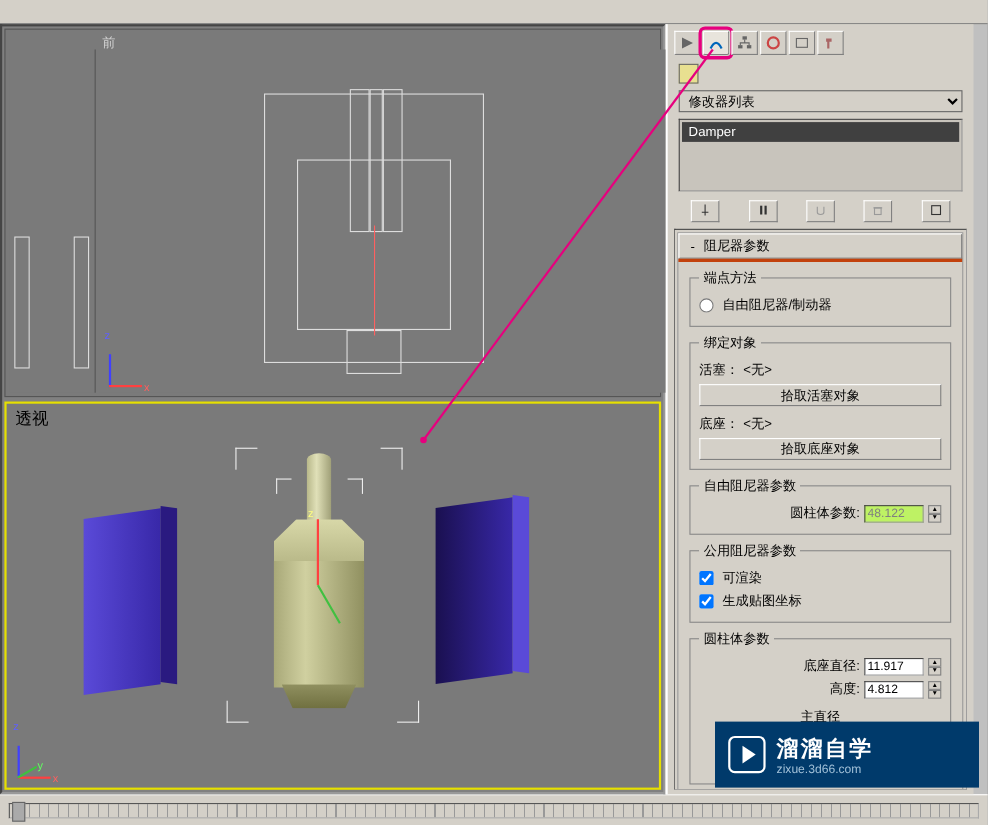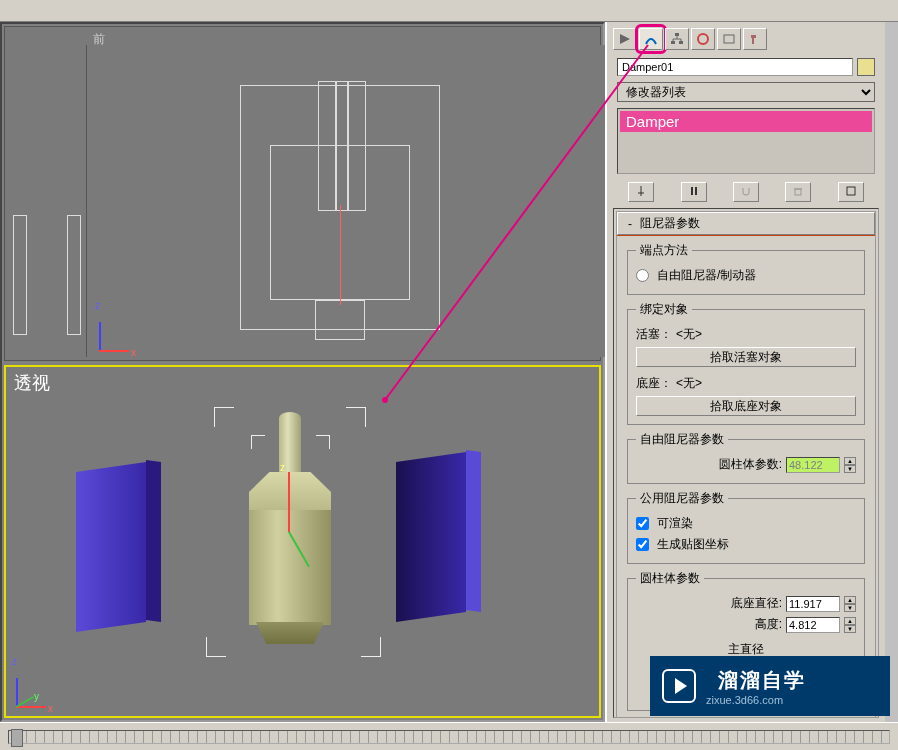--- a/index.html
+++ b/index.html
@@ -76,22 +76,22 @@
   .viewport-bottom {
     flex: 1;
     background: #7a7a7a;
     border: 2px solid #e6e000;
     margin: 2px;
     position: relative;
   }
   .viewport-bottom-label {
     position: absolute;
     top: 4px; left: 8px;
-    color: #ffffff;
-    font-size: 18px;
+    color: #000000;
+    font-size: 15px;
   }
   .perspective-scene {
     position: absolute;
     left: 0; top: 0; right: 0; bottom: 0;
   }
   .slab {
     position: absolute;
     width: 70px; height: 160px;
     background: linear-gradient(90deg, #5a4ad8 0%, #3828a8 100%);
     transform: skewY(-8deg);
@@ -215,24 +215,24 @@
     padding: 0 4px;
   }
   .modifier-stack {
     margin: 4px 8px;
     height: 66px;
     background: #c8c4bc;
     border: 1px inset #999;
     padding: 2px;
   }
   .modifier-item {
-    background: #ec4899;
+    background: #404040;
     color: #fff;
     padding: 2px 6px;
-    font-size: 15px;
+    font-size: 12px;
   }
   .stack-toolbar {
     display: flex;
     justify-content: space-around;
     padding: 4px 8px;
     gap: 4px;
   }
   .stack-btn {
     width: 26px; height: 20px;
     background: #d4d0c8;
@@ -264,21 +264,21 @@
     align-items: center;
     cursor: pointer;
   }
   .rollout-header .toggle {
     width: 12px;
     text-align: center;
     margin-right: 4px;
   }
   .rollout-body {
     padding: 6px 10px;
-    border-top: 1px solid #c2410c;
+    border-top: 3px solid #c2410c;
   }
   fieldset.group {
     border: 1px solid #888;
     padding: 6px 8px 8px 8px;
     margin-bottom: 6px;
     font-size: 12px;
   }
   fieldset.group legend {
     padding: 0 4px;
     font-size: 12px;
@@ -384,21 +384,21 @@
     justify-content: center;
   }
   .watermark .play::after {
     content: "";
     border-left: 12px solid #fff;
     border-top: 8px solid transparent;
     border-bottom: 8px solid transparent;
     margin-left: 3px;
   }
   .watermark .wm-text { display: flex; flex-direction: column; }
-  .watermark .wm-big { font-size: 20px; font-weight: bold; letter-spacing: 2px; margin-left: 12px; }
+  .watermark .wm-big { font-size: 20px; font-weight: bold; letter-spacing: 2px; }
   .watermark .wm-small { font-size: 11px; color: #a0c0d8; }
   .annotation-line {
     position: absolute;
     pointer-events: none;
   }
 </style>
 </head>
 <body>
 
 <div class="toolbar-top">
@@ -499,21 +499,20 @@
           </svg>
       </div>
       <div class="cp-tab">
         <svg width="14" height="14">
             <path d="M3 3 L8 3 L8 6 L6 6 L6 12 L4 12 L4 6 L3 6 Z" fill="#a66"></path>
           </svg>
       </div>
     </div>
 
     <div class="name-row">
-      <input class="name-input" value="Damper01" style="">
       <div class="color-swatch"></div>
     </div>
 
     <div class="modifier-row">
       <select class="modifier-dropdown">
         <option>修改器列表</option>
       </select>
     </div>
 
     <div class="modifier-stack">

